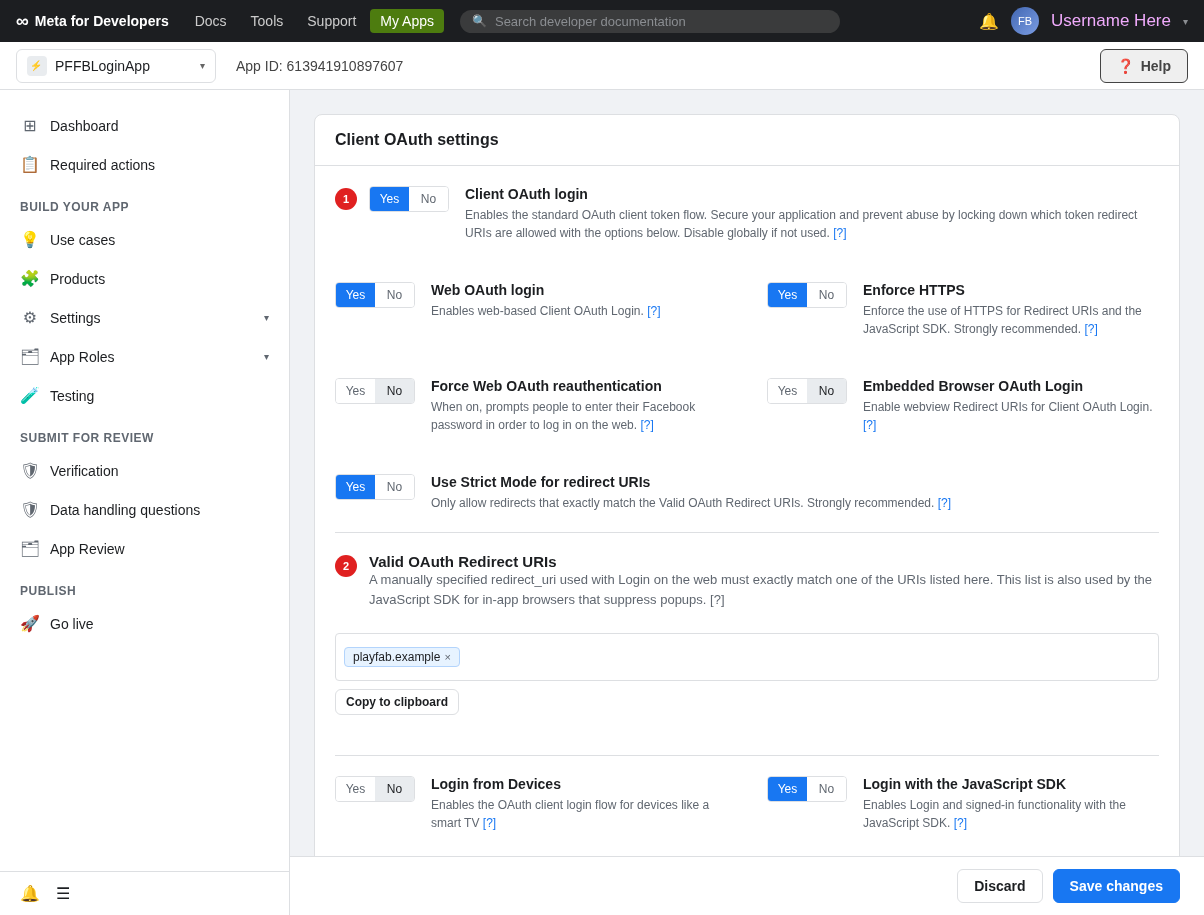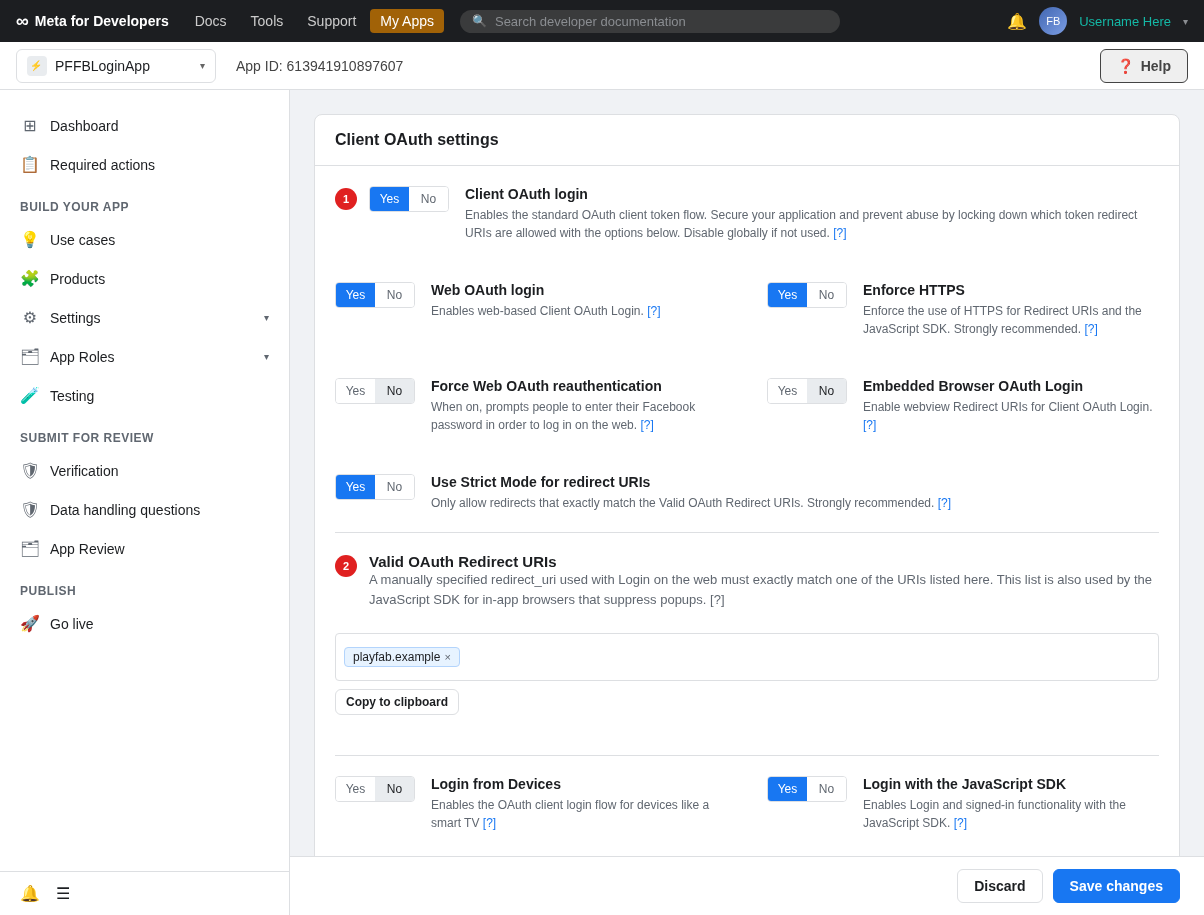--- a/index.html
+++ b/index.html
@@ -7,32 +7,32 @@
 
     
     .top-nav {
       display: flex; align-items: center; background: #1c1e21; height: 42px;
       padding: 0 16px; gap: 16px; position: fixed; top: 0; left: 0; right: 0; z-index: 100;
     }
     .top-nav-logo { display: flex; align-items: center; gap: 6px; color: #fff; font-size: 14px; font-weight: 600; white-space: nowrap; }
     .meta-logo { color: #fff; font-size: 18px; }
     .top-nav-links { display: flex; gap: 4px; }
     .top-nav-link { color: #ccc; padding: 4px 10px; font-size: 14px; cursor: pointer; border-radius: 4px; }
-    .top-nav-link:hover, .top-nav-link.active { color: #fff; background: #a16207; }
+    .top-nav-link:hover, .top-nav-link.active { color: #fff; background: #4d7c0f; }
     .search-bar {
       flex: 1; max-width: 380px; display: flex; align-items: center;
       background: #3a3b3c; border-radius: 20px; padding: 4px 12px; gap: 8px;
     }
     .search-bar input { background: transparent; border: none; outline: none; color: #ccc; font-size: 13px; width: 100%; }
     .search-bar input::placeholder { color: #8a8d91; }
     .search-icon-nav { color: #8a8d91; font-size: 12px; }
     .top-nav-right { display: flex; align-items: center; gap: 12px; margin-left: auto; }
     .bell-icon { color: #ccc; font-size: 16px; cursor: pointer; }
     .user-avatar { width: 28px; height: 28px; border-radius: 50%; background: linear-gradient(135deg, #4267B2, #7B9DE3); display: flex; align-items: center; justify-content: center; color: #fff; font-size: 11px; cursor: pointer; }
-    .user-name { color: #14b8a6; font-size: 13px; cursor: pointer; }
+    .user-name { color: #f0abfc; font-size: 17px; cursor: pointer; }
     .chevron-icon { color: #8a8d91; font-size: 10px; }
 
     
     .sub-nav {
       position: fixed; top: 42px; left: 0; right: 0; z-index: 99;
       display: flex; align-items: center; background: #fff; border-bottom: 1px solid #dddfe2;
       height: 48px; padding: 0 16px;
     }
     .app-selector {
       display: flex; align-items: center; gap: 8px; border: 1px solid #dddfe2;

